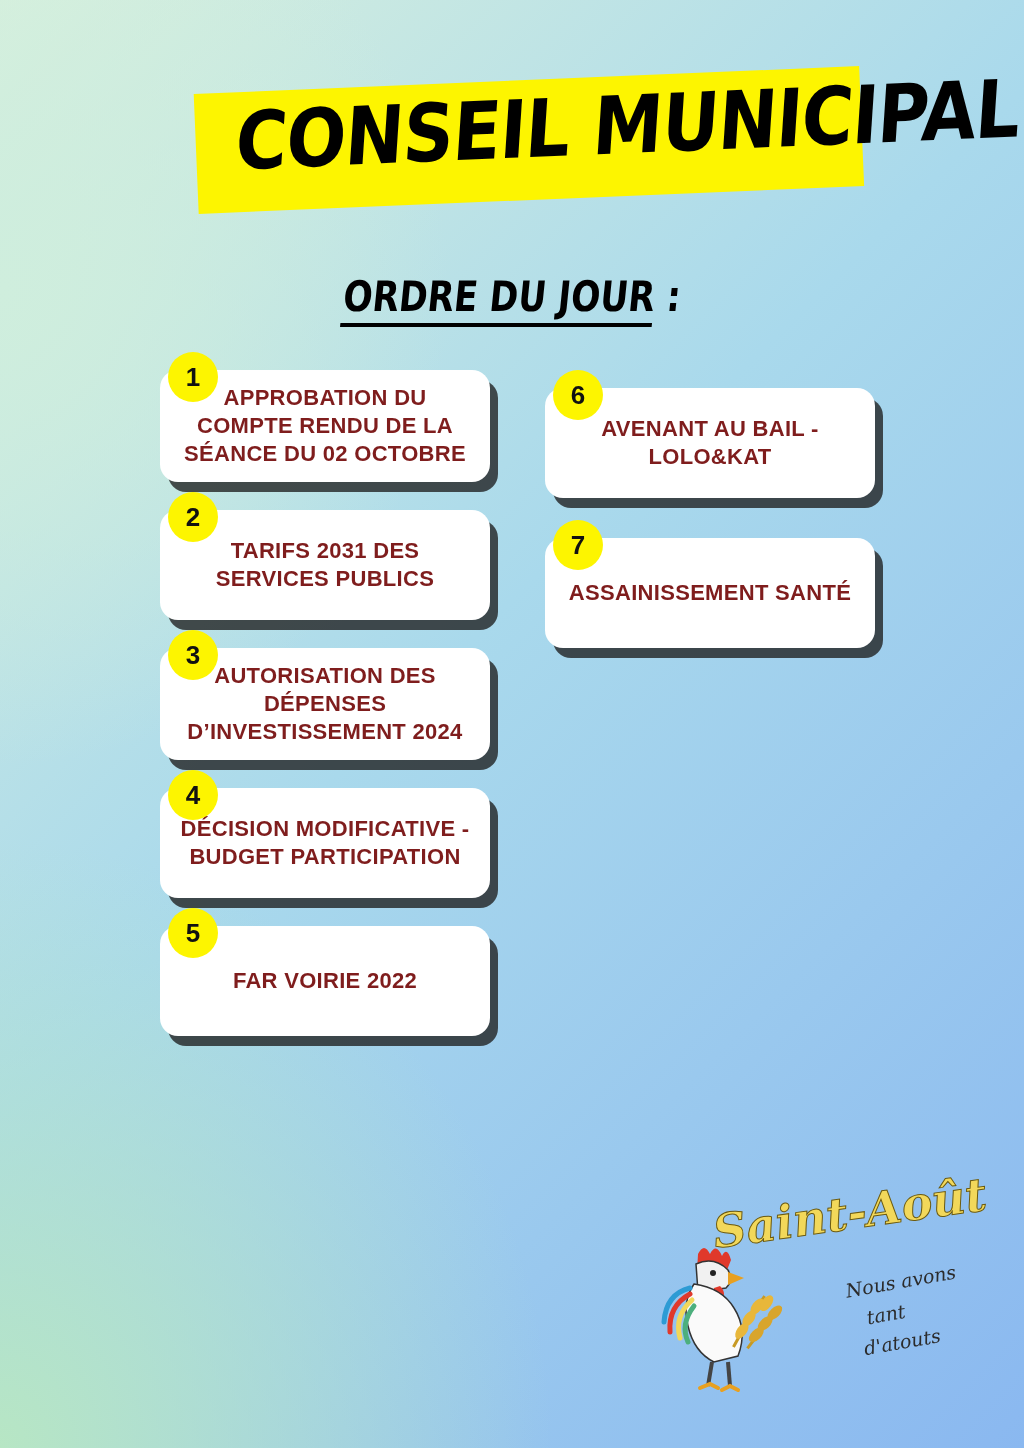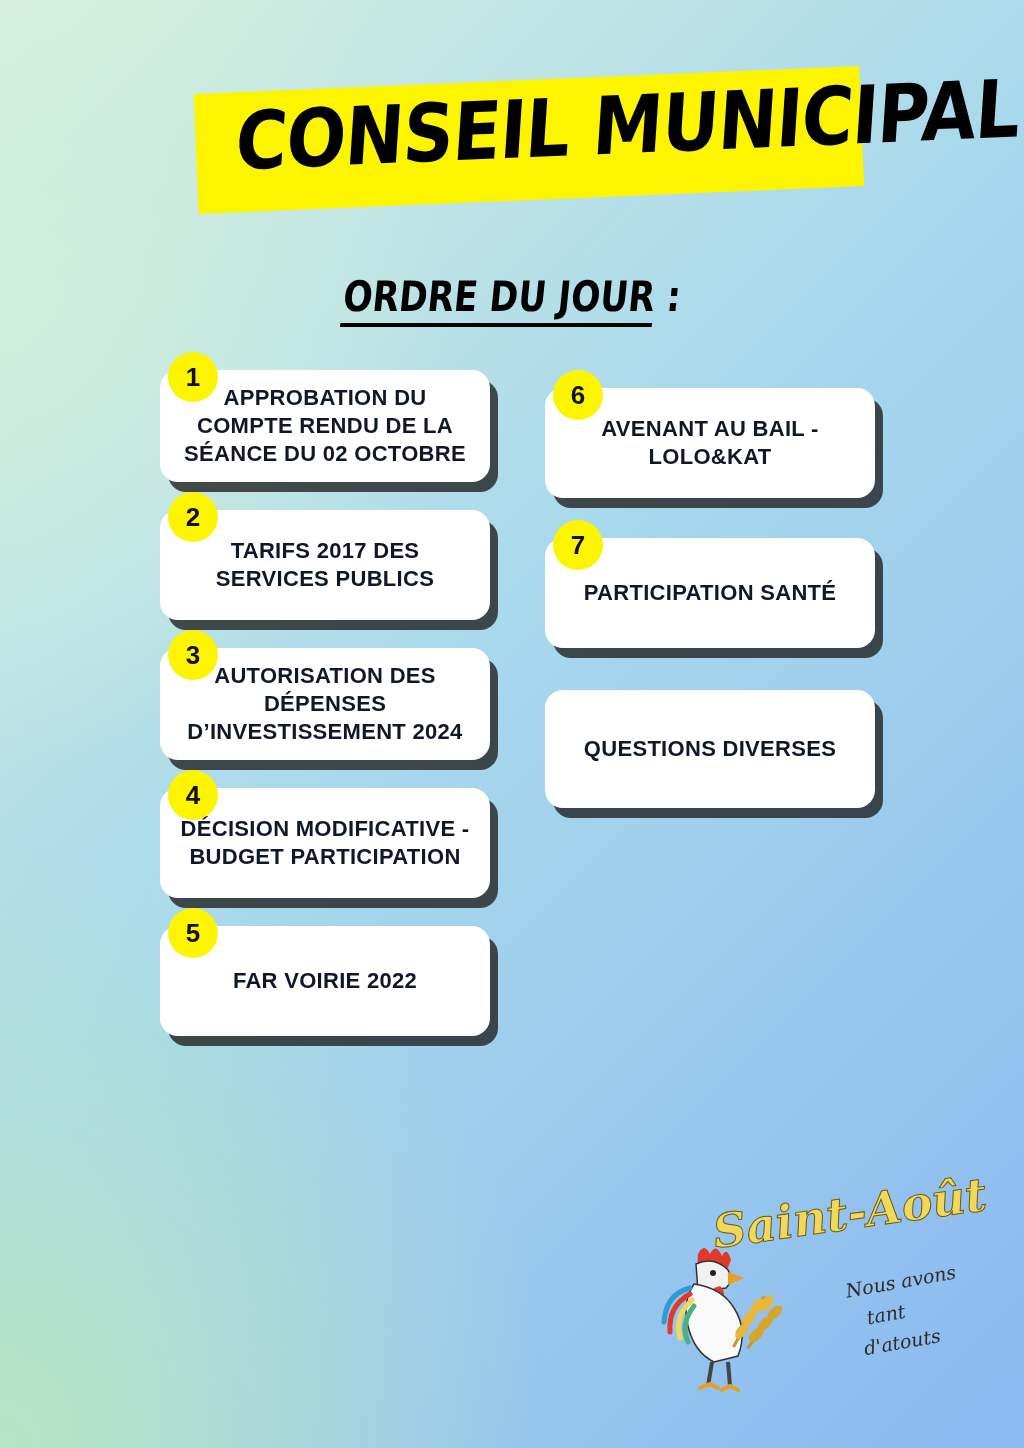--- a/index.html
+++ b/index.html
@@ -107,21 +107,21 @@
     justify-content: center;
     padding: 14px 14px;
     box-sizing: border-box;
   }
   .card-text {
     text-align: center;
     font-family: "Liberation Sans", sans-serif;
     font-weight: bold;
     font-size: 22px;
     line-height: 28px;
-    color: #0f172a;
+    color: #7f1d1d;
     letter-spacing: 0.3px;
   }
   .badge {
     position: absolute;
     left: 8px;
     top: -18px;
     width: 50px;
     height: 50px;
     border-radius: 50%;
     background: #fdf500;
@@ -201,21 +201,21 @@
       <div class="item">
         <div class="badge">1</div>
         <div class="card">
           <div class="card-text">APPROBATION DU COMPTE RENDU DE LA SÉANCE DU 02 OCTOBRE</div>
         </div>
       </div>
 
       <div class="item">
         <div class="badge">2</div>
         <div class="card">
-          <div class="card-text">TARIFS 2017 DES SERVICES PUBLICS</div>
+          <div class="card-text">TARIFS 2031 DES SERVICES PUBLICS</div>
         </div>
       </div>
 
       <div class="item">
         <div class="badge">3</div>
         <div class="card">
           <div class="card-text">AUTORISATION DES DÉPENSES D’INVESTISSEMENT 2024</div>
         </div>
       </div>
 
@@ -240,29 +240,24 @@
       <div class="item">
         <div class="badge">6</div>
         <div class="card">
           <div class="card-text">AVENANT AU BAIL - LOLO&amp;KAT</div>
         </div>
       </div>
 
       <div class="item">
         <div class="badge">7</div>
         <div class="card">
-          <div class="card-text">PARTICIPATION SANTÉ</div>
-        </div>
-      </div>
-
-      <div class="item no-badge">
-        <div class="card">
-          <div class="card-text">QUESTIONS DIVERSES</div>
-        </div>
-      </div>
+          <div class="card-text">ASSAINISSEMENT SANTÉ</div>
+        </div>
+      </div>
+
 
     </div>
 
   </div>
 
   <div class="logo">
     <div class="logo-name">Saint-Août</div>
 
     <svg class="rooster" width="170" height="180" viewBox="0 0 170 180">
 

